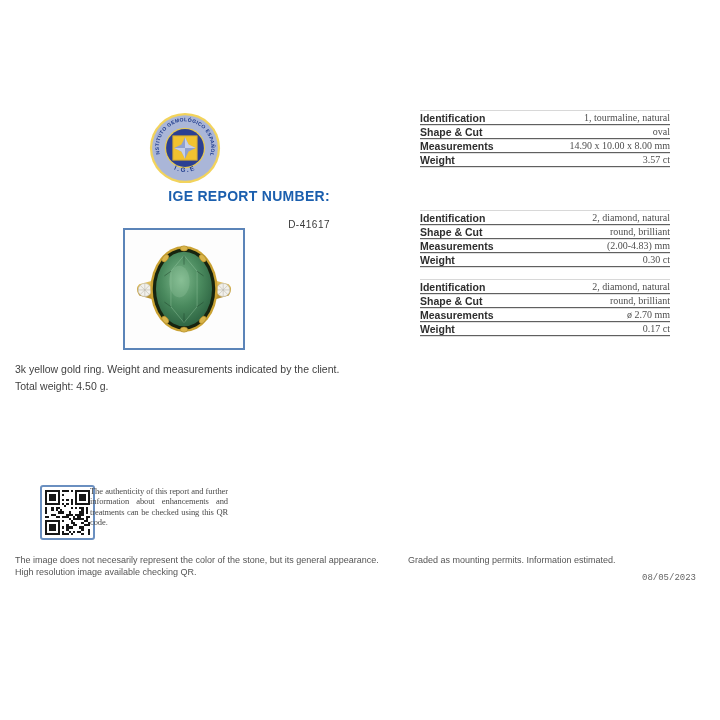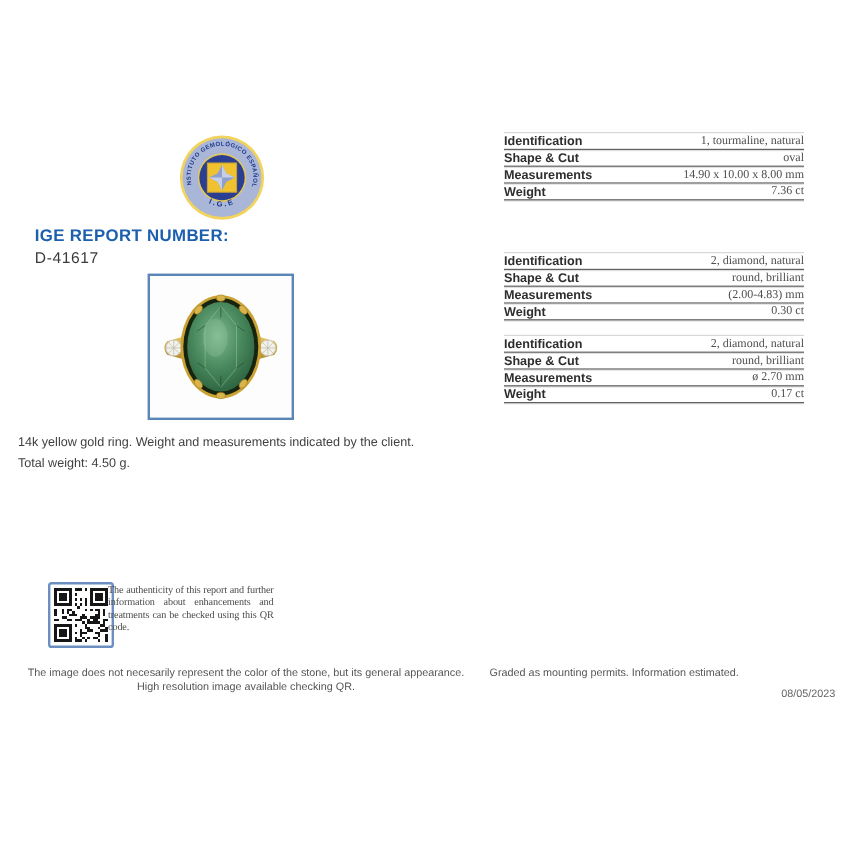--- a/index.html
+++ b/index.html
@@ -2,23 +2,23 @@
 <html><head>
 <meta charset="utf-8">
 <style>
   * { margin:0; padding:0; box-sizing:border-box; }
   html,body { background:#fff; }
   body { font-family:"Liberation Sans","DejaVu Sans",sans-serif; }
   .page { position:relative; width:720px; height:720px; background:#ffffff; overflow:hidden; }
 
   
   .logo-wrap { position:absolute; left:149px; top:112px; width:72px; height:72px; }
-  .hdr-block { position:absolute; left:29px; top:188px; width:290px; text-align:left; }
+  .hdr-block { position:absolute; left:40px; top:188px; width:290px; text-align:right; }
   .report-label { font-size:14px; font-weight:bold; color:#1b5fae; letter-spacing:0.3px; }
-  .report-number { margin-top:3px; font-size:13px; color:#3a3a3a; letter-spacing:0.5px; }
+  .report-number { margin-top:15px; font-size:10px; color:#3a3a3a; letter-spacing:0.5px; }
 
   .img-box { position:absolute; left:123px; top:228px; width:122px; height:122px;
              border:2px solid #5b84b8; background:#fdfdfd; display:flex;
              align-items:center; justify-content:center; }
 
   .desc { position:absolute; left:15px; top:361px; width:360px;
           font-size:10.5px; color:#3f3f3f; line-height:17px; }
 
   
   .stable { position:absolute; left:420px; width:250px; border-top:1px solid #d8d8d8; }
@@ -30,25 +30,25 @@
 
   
   .qr-box { position:absolute; left:40px; top:485px; width:55px; height:55px;
             border:2px solid #6a8fc0; border-radius:3px; padding:3px; background:#fff; }
   .qr-note { position:absolute; left:90px; top:486px; width:138px;
              font-size:8.5px; line-height:10.3px; letter-spacing:-0.1px;
              text-align:justify; color:#4a4a4a;font-family:Liberation Serif, serif; }
 
   
   .foot-left { position:absolute; left:15px; top:555px; width:380px;
-               font-size:9px; line-height:11.5px; color:#555;text-align:center; }
+               font-size:9px; line-height:11.5px; color:#555; }
   .foot-right { position:absolute; left:408px; top:555px; width:290px;
                 font-size:9px; color:#555; }
   .foot-date { position:absolute; left:556px; top:573px; width:140px;
-               text-align:right; font-size:9px; color:#666; }
+               text-align:right; font-size:9px; color:#666;font-family:Liberation Mono, monospace; }
 </style>
 </head>
 <body>
 
 <div class="page">
 
   <div class="logo-wrap">
     <svg viewBox="0 0 80 80" width="72" height="72">
       <defs>
         <path id="arcTop" d="M 12,47 A 29,29 0 1 1 68,47" fill="none"></path>
@@ -110,40 +110,40 @@
         <ellipse cx="80" cy="27" rx="2.8" ry="4.6" transform="rotate(-40 80 27)"></ellipse>
         <ellipse cx="40" cy="93" rx="2.8" ry="4.6" transform="rotate(-40 40 93)"></ellipse>
         <ellipse cx="80" cy="93" rx="2.8" ry="4.6" transform="rotate(40 80 93)"></ellipse>
         <ellipse cx="60" cy="16.5" rx="4" ry="2.8"></ellipse>
         <ellipse cx="60" cy="103.5" rx="4" ry="2.8"></ellipse>
       </g>
     </svg>
   </div>
 
   <div class="desc">
-    <div>14k yellow gold ring. Weight and measurements indicated by the client.</div>
+    <div>3k yellow gold ring. Weight and measurements indicated by the client.</div>
     <div>Total weight: 4.50 g.</div>
   </div>
 
   <div class="stable t1">
     <div class="trow">
       <span class="tlabel">Identification</span>
       <span class="tvalue">1, tourmaline, natural</span>
     </div>
     <div class="trow">
       <span class="tlabel">Shape &amp; Cut</span>
       <span class="tvalue">oval</span>
     </div>
     <div class="trow">
       <span class="tlabel">Measurements</span>
       <span class="tvalue">14.90 x 10.00 x 8.00 mm</span>
     </div>
     <div class="trow">
       <span class="tlabel">Weight</span>
-      <span class="tvalue">7.36 ct</span>
+      <span class="tvalue">3.57 ct</span>
     </div>
   </div>
 
   <div class="stable t2">
     <div class="trow">
       <span class="tlabel">Identification</span>
       <span class="tvalue">2, diamond, natural</span>
     </div>
     <div class="trow">
       <span class="tlabel">Shape &amp; Cut</span>

